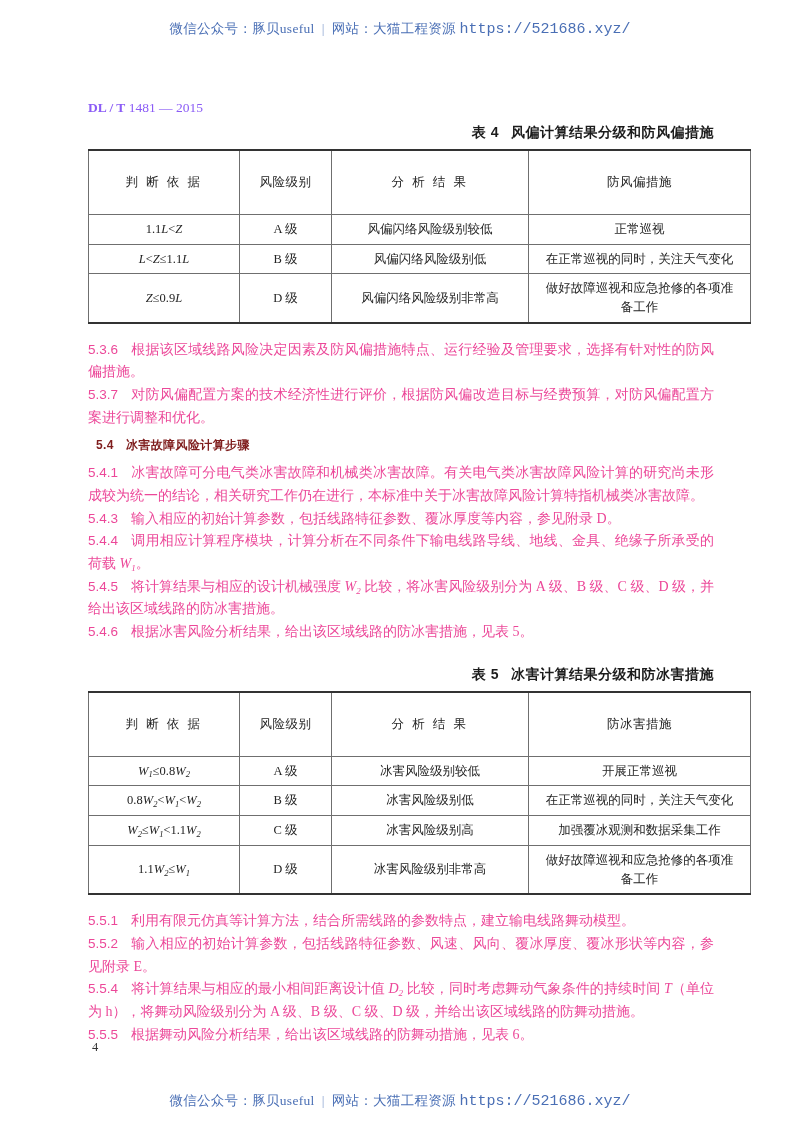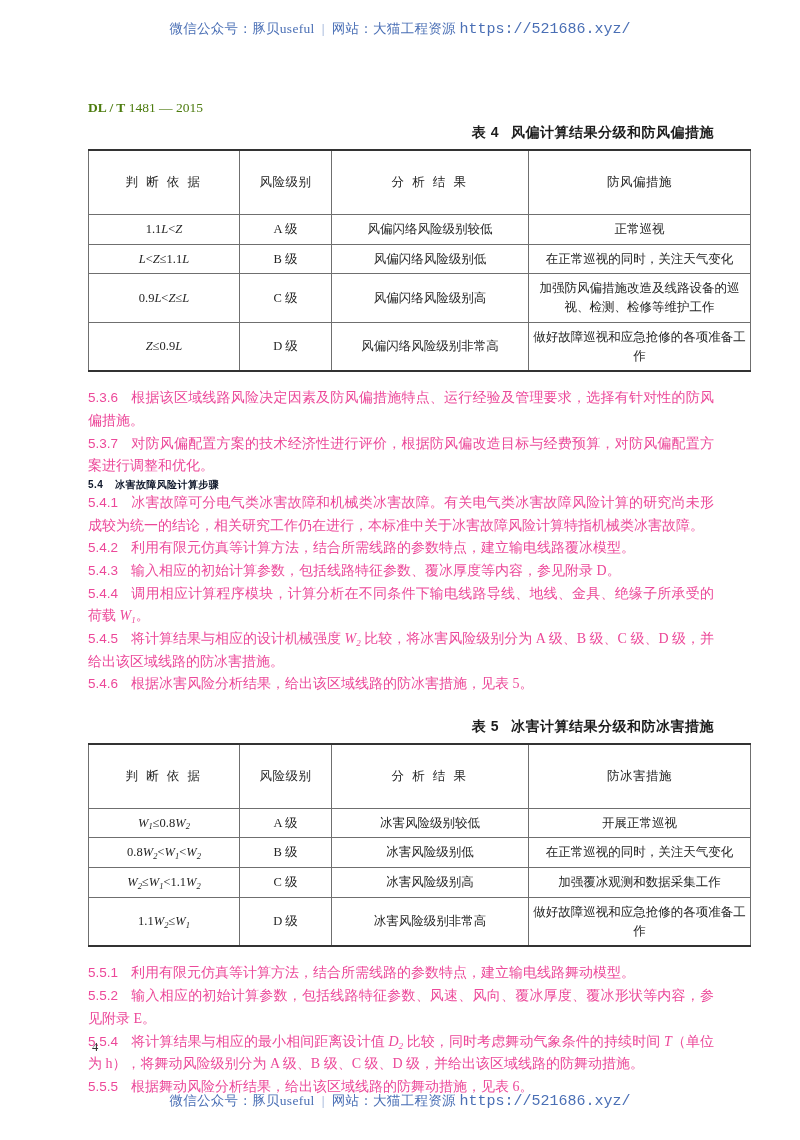--- a/index.html
+++ b/index.html
@@ -46,21 +46,21 @@
   #watermark-top { top: 20px; }
   #watermark-bottom { top: 1092px; }
 
   
   .std-header {
     position: absolute;
     left: 88px;
     top: 100px;
     font-family: "Liberation Serif", serif;
     font-size: 13.5px;
-    color: #4d7c0f;
+    color: #8b5cf6;
   }
   .std-header .bold-part { font-weight: bold; }
 
   
   .content {
     position: absolute;
     left: 88px;
     top: 124px;
     width: 626px;
   }
@@ -80,21 +80,21 @@
     border-collapse: collapse;
     width: 626px;
     table-layout: fixed;
     margin: 0;
   }
   table.std-table td {
     border: 1px solid #6f6f6f;
     font-size: 12.5px;
     text-align: center;
     vertical-align: middle;
-    padding: 5px 4px;
+    padding: 5px 16px;
     line-height: 1.5;
     color: #242424;
   }
   table.std-table tr.head td {
     font-weight: normal;
     letter-spacing: 2.5px;
     padding: 22px 4px;
   }
   table.std-table tr.head td.nospace { letter-spacing: 0.5px; }
   table.std-table tr:first-child td { border-top: 2px solid #333; }
@@ -140,25 +140,25 @@
     font-family: "Liberation Serif", serif;
   }
   p.para var sub {
     font-size: 9px;
     vertical-align: baseline;
     position: relative;
     top: 3px;
   }
 
   h3.section {
-    margin: 0;
-    font-size: 10px;
+    margin: 8px;
+    font-size: 12px;
     font-weight: bold;
     font-family: "Liberation Sans", "DejaVu Sans", sans-serif;
-    color: #0f172a;
+    color: #7f1d1d;
     letter-spacing: 0.4px;
   }
   h3.section .numgap { display: inline-block; width: 12px; }
   .gap-md { height: 15px; }
   .gap-lg { height: 22px; }
 
   .page-number {
     position: absolute;
     left: 92px;
     top: 1040px;
@@ -207,28 +207,20 @@
 
         <tr>
           <td class="c1">
             <span class="formula"><i>L</i>&lt;<i>Z</i>≤1.1<i>L</i></span>
           </td>
           <td class="c2">B 级</td>
           <td class="c3">风偏闪络风险级别低</td>
           <td class="c4">在正常巡视的同时，关注天气变化</td>
         </tr>
 
-        <tr>
-          <td class="c1">
-            <span class="formula">0.9<i>L</i>&lt;<i>Z</i>≤<i>L</i></span>
-          </td>
-          <td class="c2">C 级</td>
-          <td class="c3">风偏闪络风险级别高</td>
-          <td class="c4">加强防风偏措施改造及线路设备的巡视、检测、检修等维护工作</td>
-        </tr>
 
         <tr>
           <td class="c1">
             <span class="formula"><i>Z</i>≤0.9<i>L</i></span>
           </td>
           <td class="c2">D 级</td>
           <td class="c3">风偏闪络风险级别非常高</td>
           <td class="c4">做好故障巡视和应急抢修的各项准备工作</td>
         </tr>
       </tbody>
@@ -245,23 +237,20 @@
     </p>
 
     <h3 class="section">
       <span>5.4</span><span class="numgap"></span><span>冰害故障风险计算步骤</span>
     </h3>
 
     <p class="para">
       <span class="num">5.4.1</span><span class="numgap"></span><span>冰害故障可分电气类冰害故障和机械类冰害故障。有关电气类冰害故障风险计算的研究尚未形成较为统一的结论，相关研究工作仍在进行，本标准中关于冰害故障风险计算特指机械类冰害故障。</span>
     </p>
 
-    <p class="para">
-      <span class="num">5.4.2</span><span class="numgap"></span><span>利用有限元仿真等计算方法，结合所需线路的参数特点，建立输电线路覆冰模型。</span>
-    </p>
 
     <p class="para">
       <span class="num">5.4.3</span><span class="numgap"></span><span>输入相应的初始计算参数，包括线路特征参数、覆冰厚度等内容，参见附录 D。</span>
     </p>
 
     <p class="para">
       <span class="num">5.4.4</span><span class="numgap"></span><span>调用相应计算程序模块，计算分析在不同条件下输电线路导线、地线、金具、绝缘子所承受的荷载 </span><var><span>W</span><sub>1</sub></var><span>。</span>
     </p>
 
     <p class="para">

